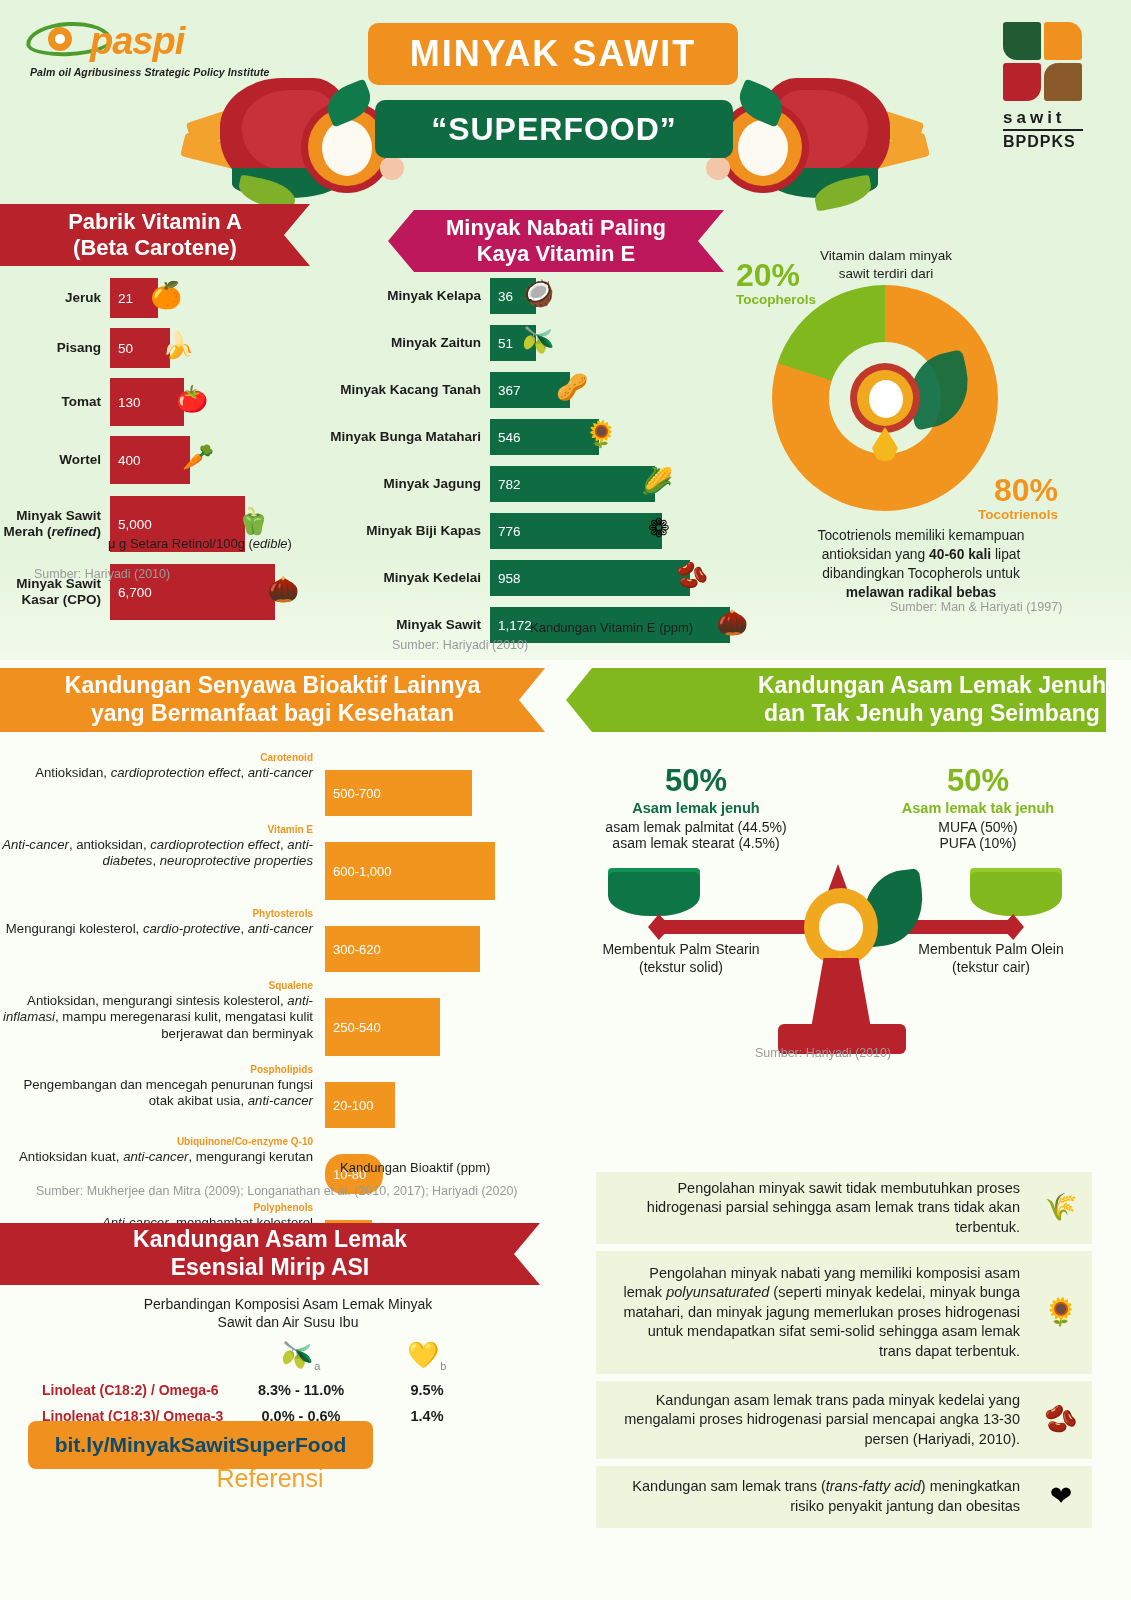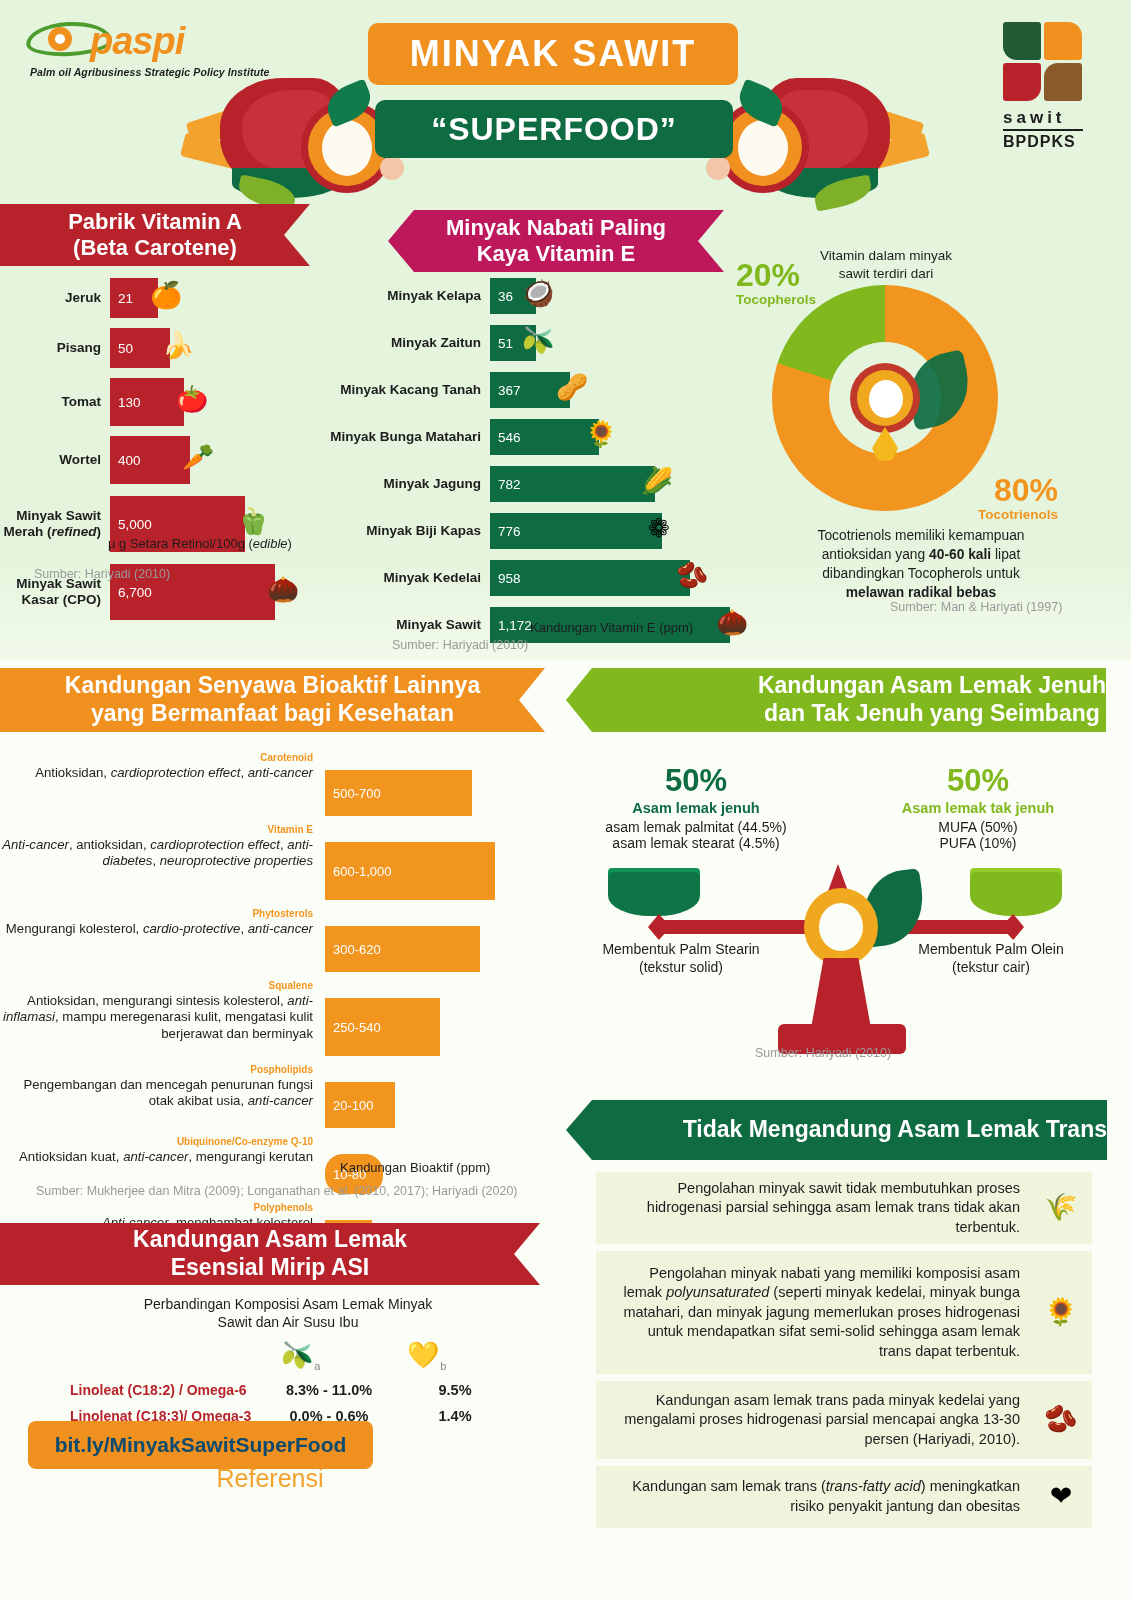--- a/index.html
+++ b/index.html
@@ -180,21 +180,21 @@
   .trans-icon { width:62px; text-align:center; font-size:27px; line-height:1.15; }
 
   
   .asi-sub { position:absolute; left:0; top:1295px; width:540px; text-align:center; font-size:14px;
              color:#1d1d1d; line-height:1.3;padding-left:36px; }
   .asi-table { position:absolute; left:0; top:1342px; width:540px; }
   .asi-hdr { display:flex; }
   .asi-hdr .sp { width:238px; }
   .asi-hdr .cell { width:126px; text-align:center; font-size:26px; line-height:1; }
   .asi-hdr .cell sub { font-size:11px; color:#888; }
-  .asi-row { display:flex; align-items:center; margin-top:10px;padding-left:28px; }
+  .asi-row { display:flex; align-items:center; margin-top:10px; }
   .asi-name { width:238px; text-align:left; padding-left:42px; font-size:14px; font-weight:bold;
               color:#b8222b; }
   .asi-val  { width:126px; text-align:center; font-size:14.5px; font-weight:bold; color:#1d1d1d; }
 
   .ref-title { position:absolute; left:0; top:1464px; width:540px; text-align:center; font-size:25px;
                color:#f2a22d; }
   .ref-btn   { position:absolute; left:28px; top:1421px; width:345px; height:48px; background:#f0901f;
                border-radius:8px; color:#0c4a6e; font-size:21px; font-weight:bold; display:flex;
                align-items:center; justify-content:center; }
 </style>
@@ -480,23 +480,20 @@
   <div class="scale-cap" style="left:566px; top:940px; width:230px;">
     <div>Membentuk Palm Stearin</div>
     <div>(tekstur solid)</div>
   </div>
   <div class="scale-cap" style="left:876px; top:940px; width:230px;">
     <div>Membentuk Palm Olein</div>
     <div>(tekstur cair)</div>
   </div>
   <div class="source-note" style="left:755px; top:1046px;">Sumber: Hariyadi (2010)</div>
 
-  <div class="banner notch-l" id="banner-trans">
-    <span>Tidak Mengandung Asam Lemak Trans</span>
-  </div>
   <div id="trans-list">
       <div class="trans-box" style="left: 596px; top: 1172px; width: 496px; height: 72px;">
         <div class="trans-text">Pengolahan minyak sawit tidak membutuhkan proses hidrogenasi parsial sehingga asam lemak trans tidak akan terbentuk.</div>
         <div class="trans-icon">🌾</div>
       </div>
       <div class="trans-box" style="left: 596px; top: 1251px; width: 496px; height: 123px;">
         <div class="trans-text">Pengolahan minyak nabati yang memiliki komposisi asam lemak <em>polyunsaturated</em> (seperti minyak kedelai, minyak bunga matahari, dan minyak jagung memerlukan proses hidrogenasi untuk mendapatkan sifat semi-solid sehingga asam lemak trans dapat terbentuk.</div>
         <div class="trans-icon">🌻</div>
       </div>
       <div class="trans-box" style="left: 596px; top: 1381px; width: 496px; height: 78px;">

